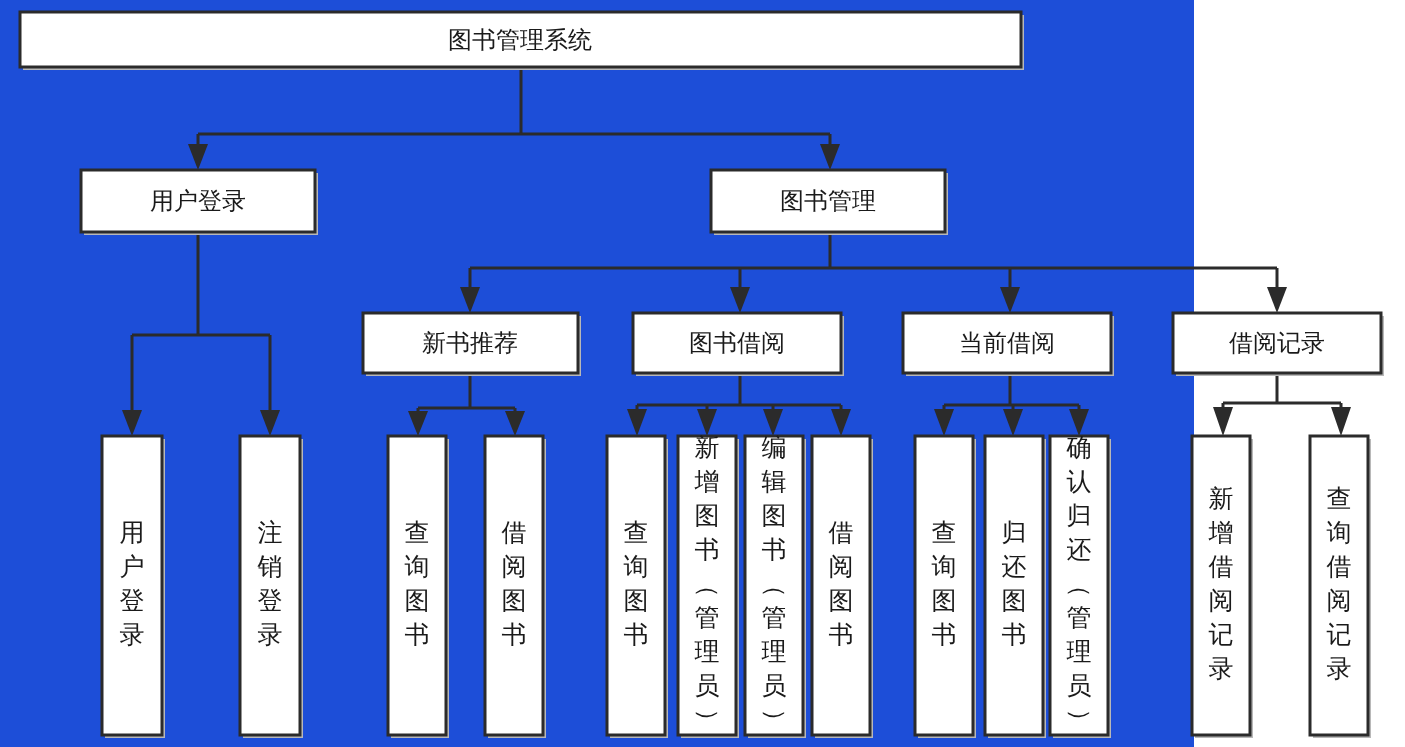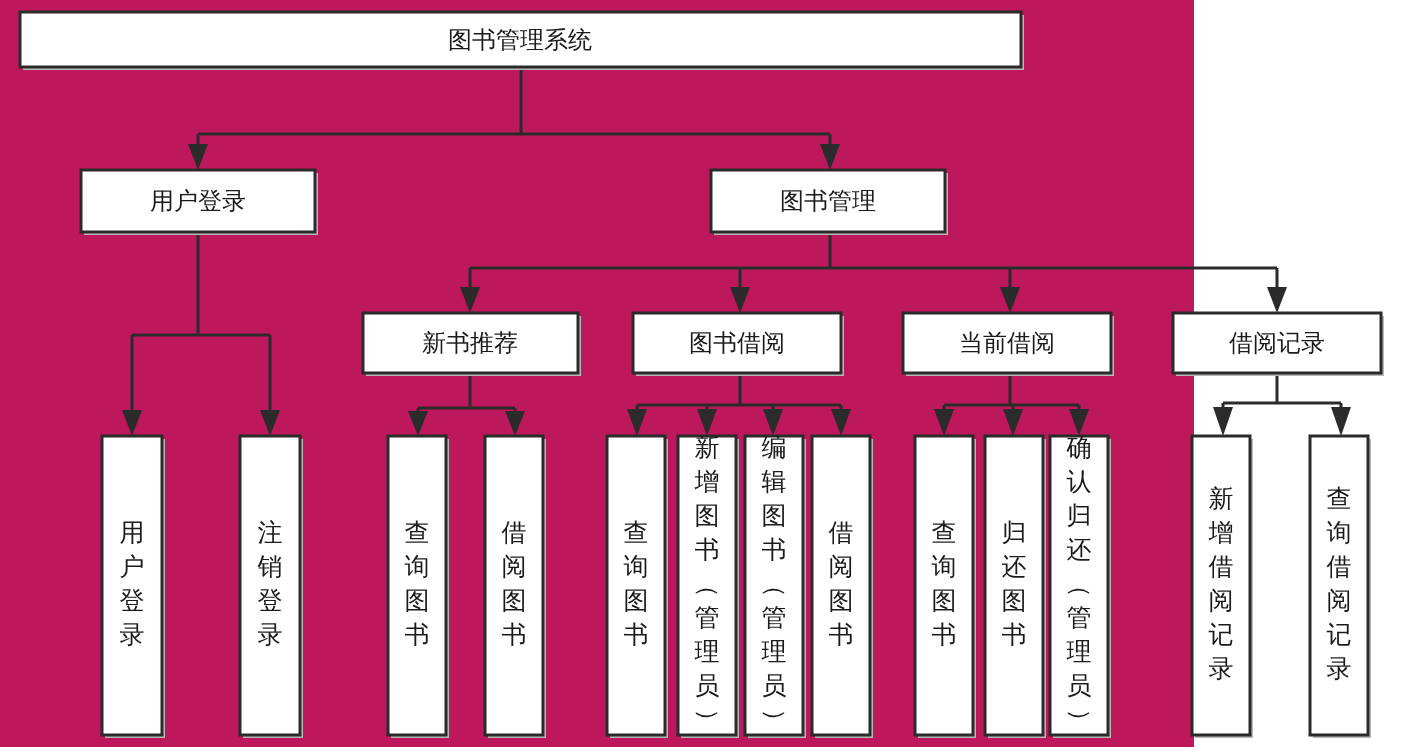--- a/index.html
+++ b/index.html
@@ -11,21 +11,21 @@
   body {
     width: 1405px;
     height: 747px;
     overflow: hidden;
     font-family: "DejaVu Sans", "Liberation Sans", sans-serif;
   }
   #diagram-root {
     position: relative;
     width: 1194px;
     height: 747px;
-    background: #be185d;
+    background: #1d4ed8;
   }
   svg#diagram-svg {
     position: absolute;
     left: 0;
     top: 0;
     width: 1405px;
     height: 747px;
     display: block;
   }
   .node-rect {

